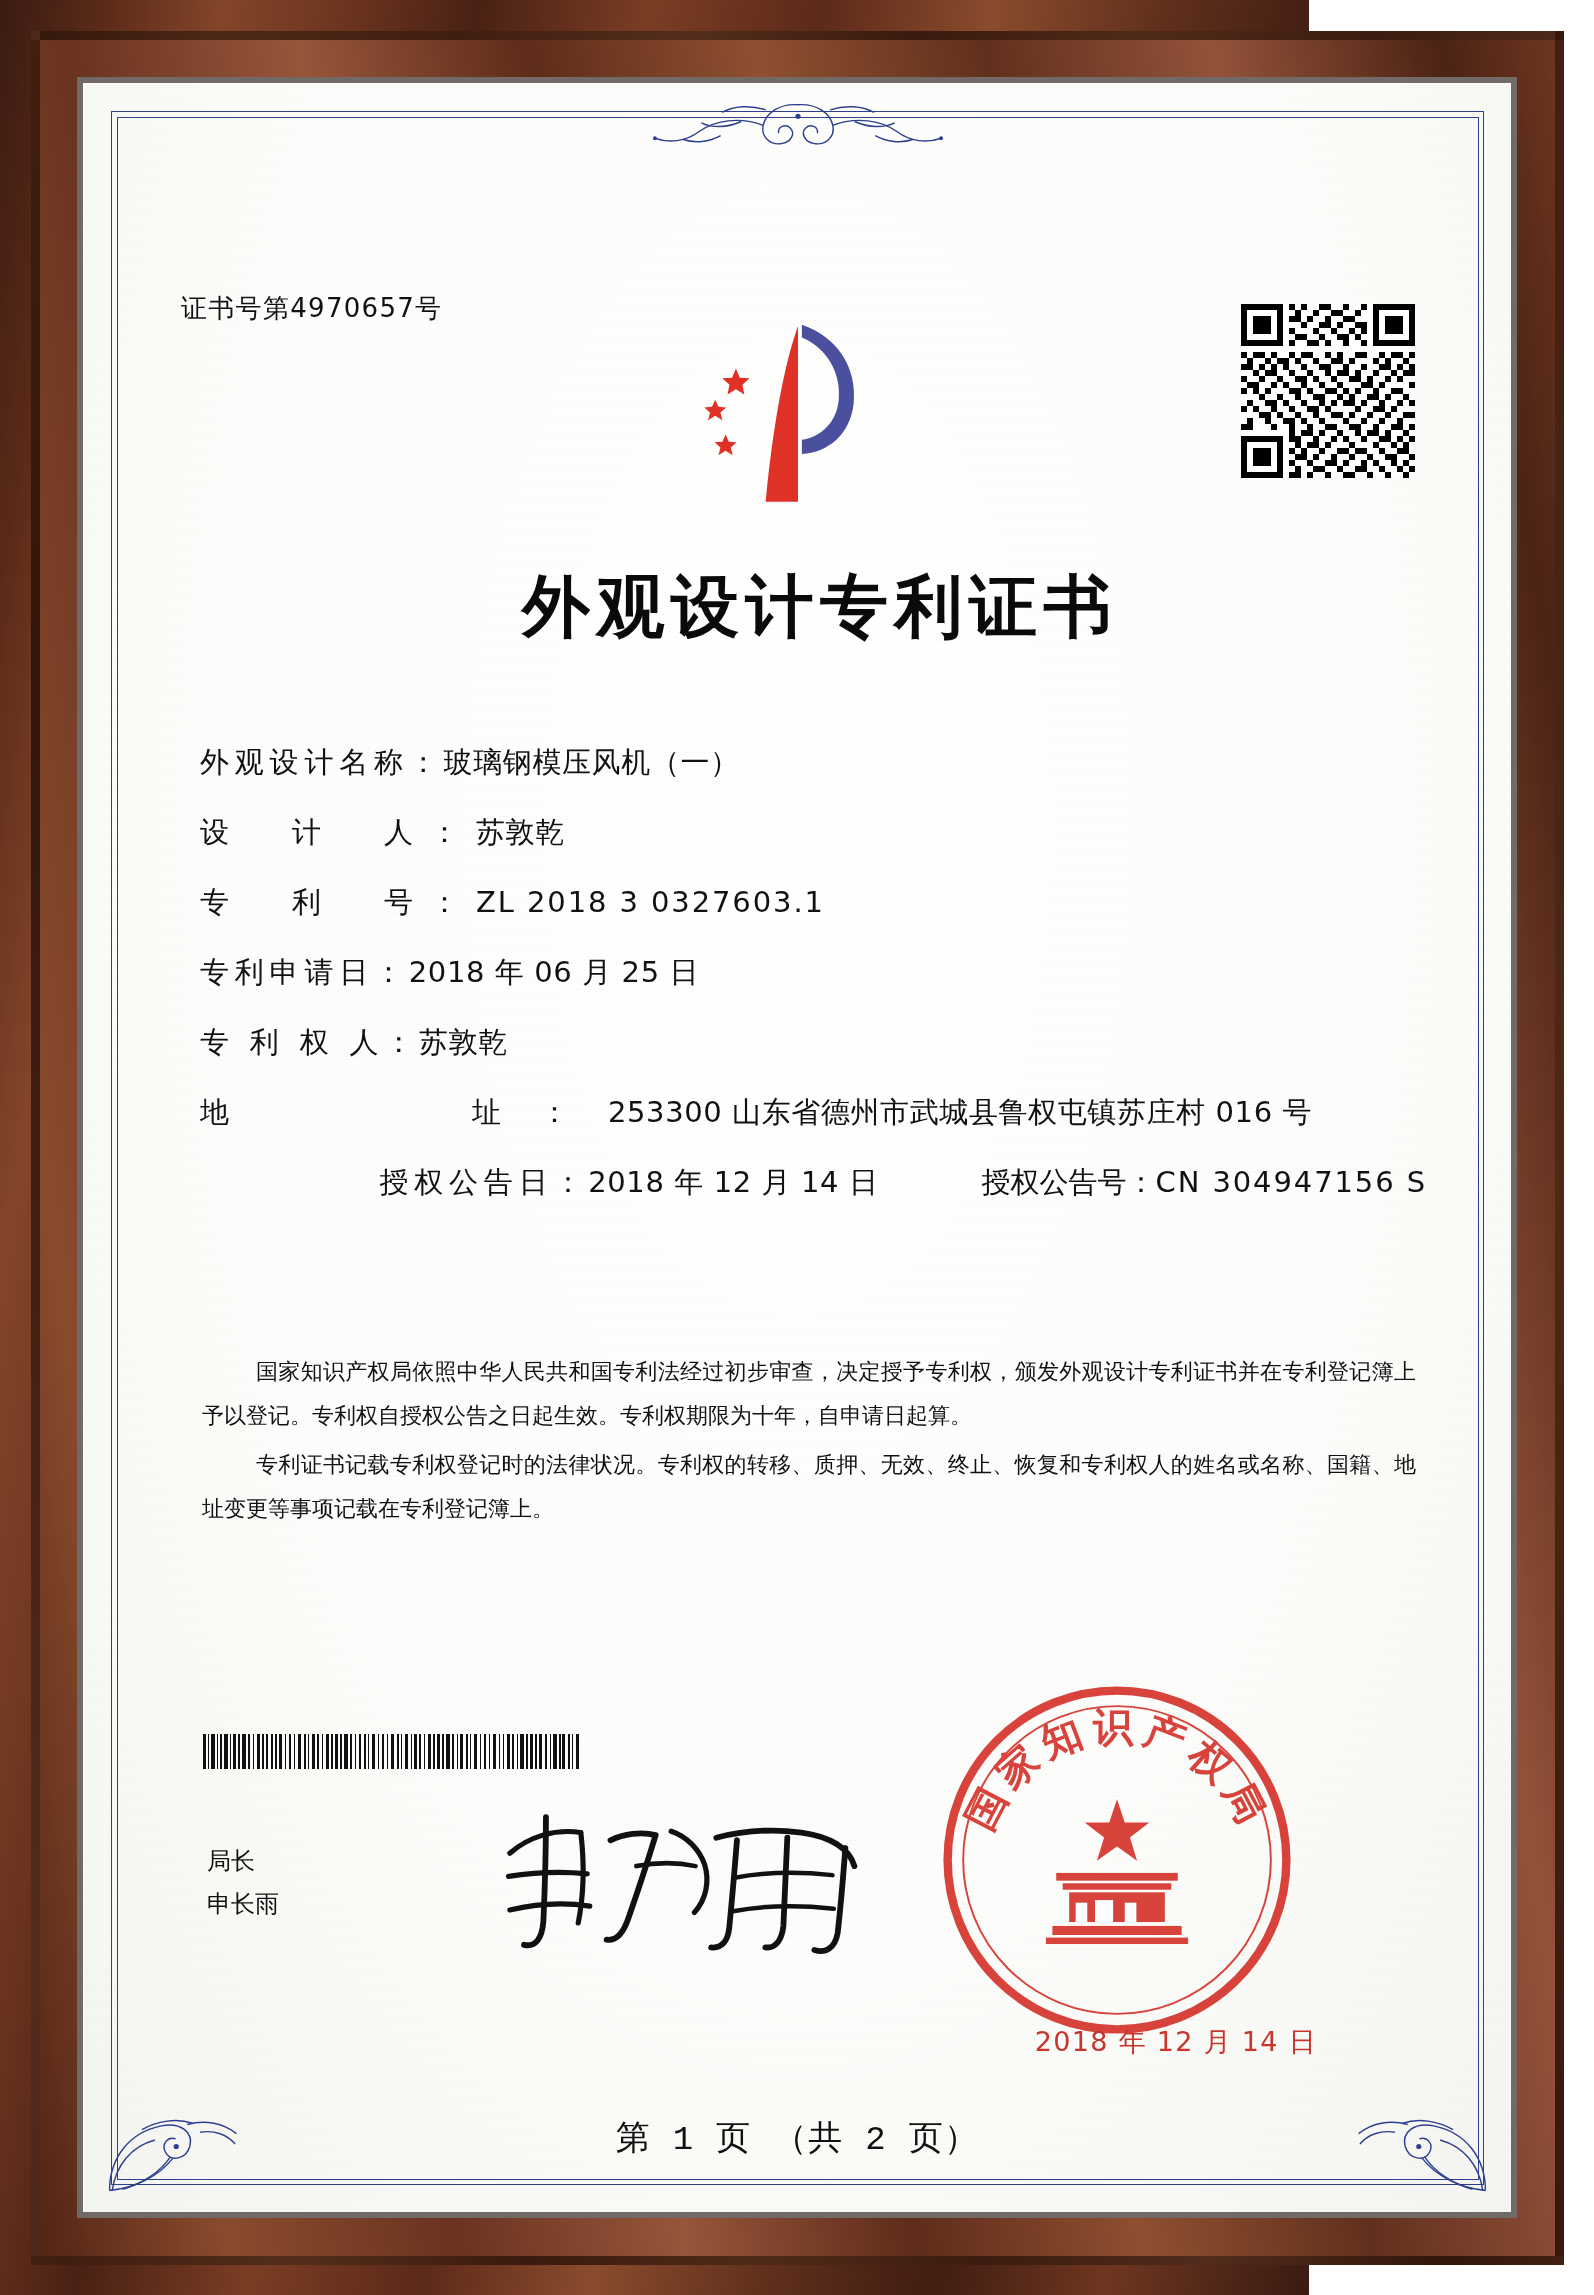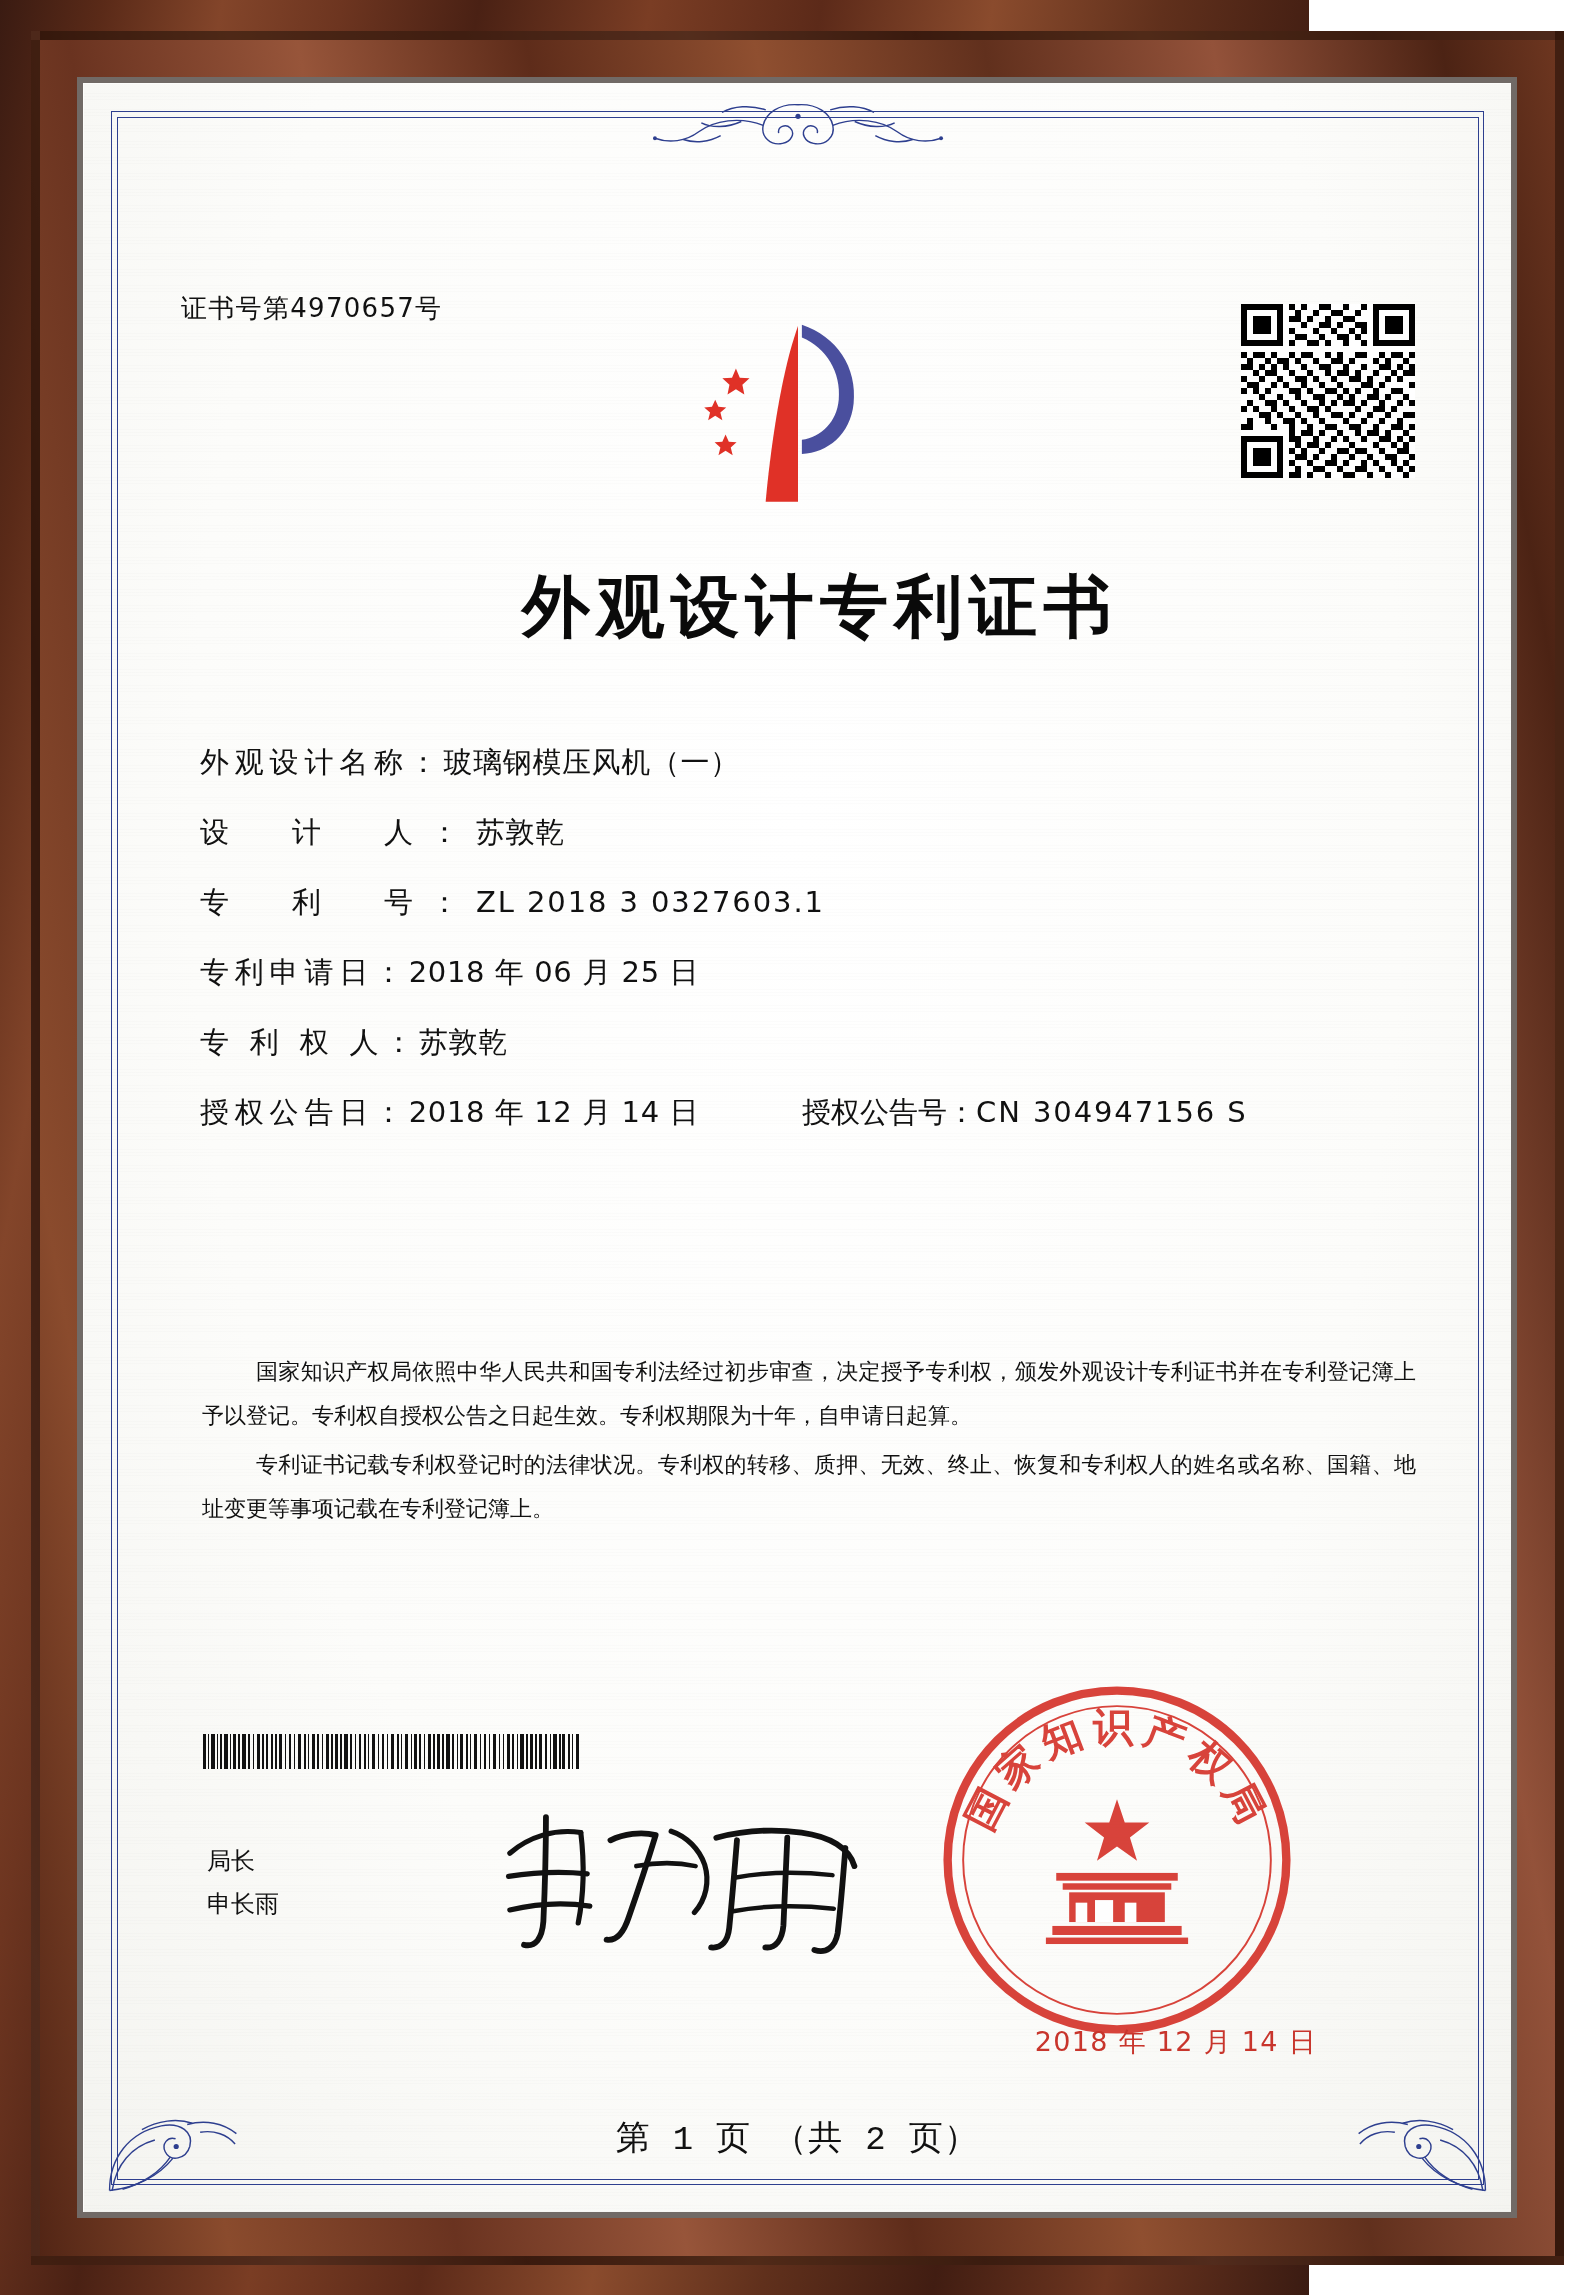--- a/index.html
+++ b/index.html
@@ -148,21 +148,21 @@
   .field-label.sp2 { letter-spacing: 17px; }
   .field-label.sp4 { letter-spacing: 5.8px; }
   .field-label.sp5 { letter-spacing: 39px; }
   .field-value {
     letter-spacing: 0.6px;
   }
   .field-value.mono {
     font-family: "DejaVu Sans", sans-serif;
     letter-spacing: 1.9px;
   }
-  .field-row.dual { justify-content: flex-start; }
+  .field-row.dual { justify-content: flex-end; }
   .dual-gap { display: inline-block; width: 103px; }
 
   
   .paras {
     position: absolute;
     left: 118px;
     top: 1266px;
     width: 1214px;
     font-size: 22px;
     line-height: 44px;
@@ -556,20 +556,24 @@
       <div class="field-row">
         <span class="field-label sp4">专利申请日：</span>
         <span class="field-value">2018 年 06 月 25 日</span>
       </div>
 
       <div class="field-row">
         <span class="field-label sp4">专 利 权 人：</span>
         <span class="field-value">苏敦乾</span>
       </div>
 
+      <div class="field-row">
+        <span class="field-label sp5">地　　　址：</span>
+        <span class="field-value">253300 山东省德州市武城县鲁权屯镇苏庄村 016 号</span>
+      </div>
 
       <div class="field-row dual">
         <span class="field-label sp4">授权公告日：</span>
         <span class="field-value">2018 年 12 月 14 日</span>
         <span class="dual-gap"></span>
         <span>授权公告号：</span>
         <span class="field-value mono">CN 304947156 S</span>
       </div>
 
     </div>

